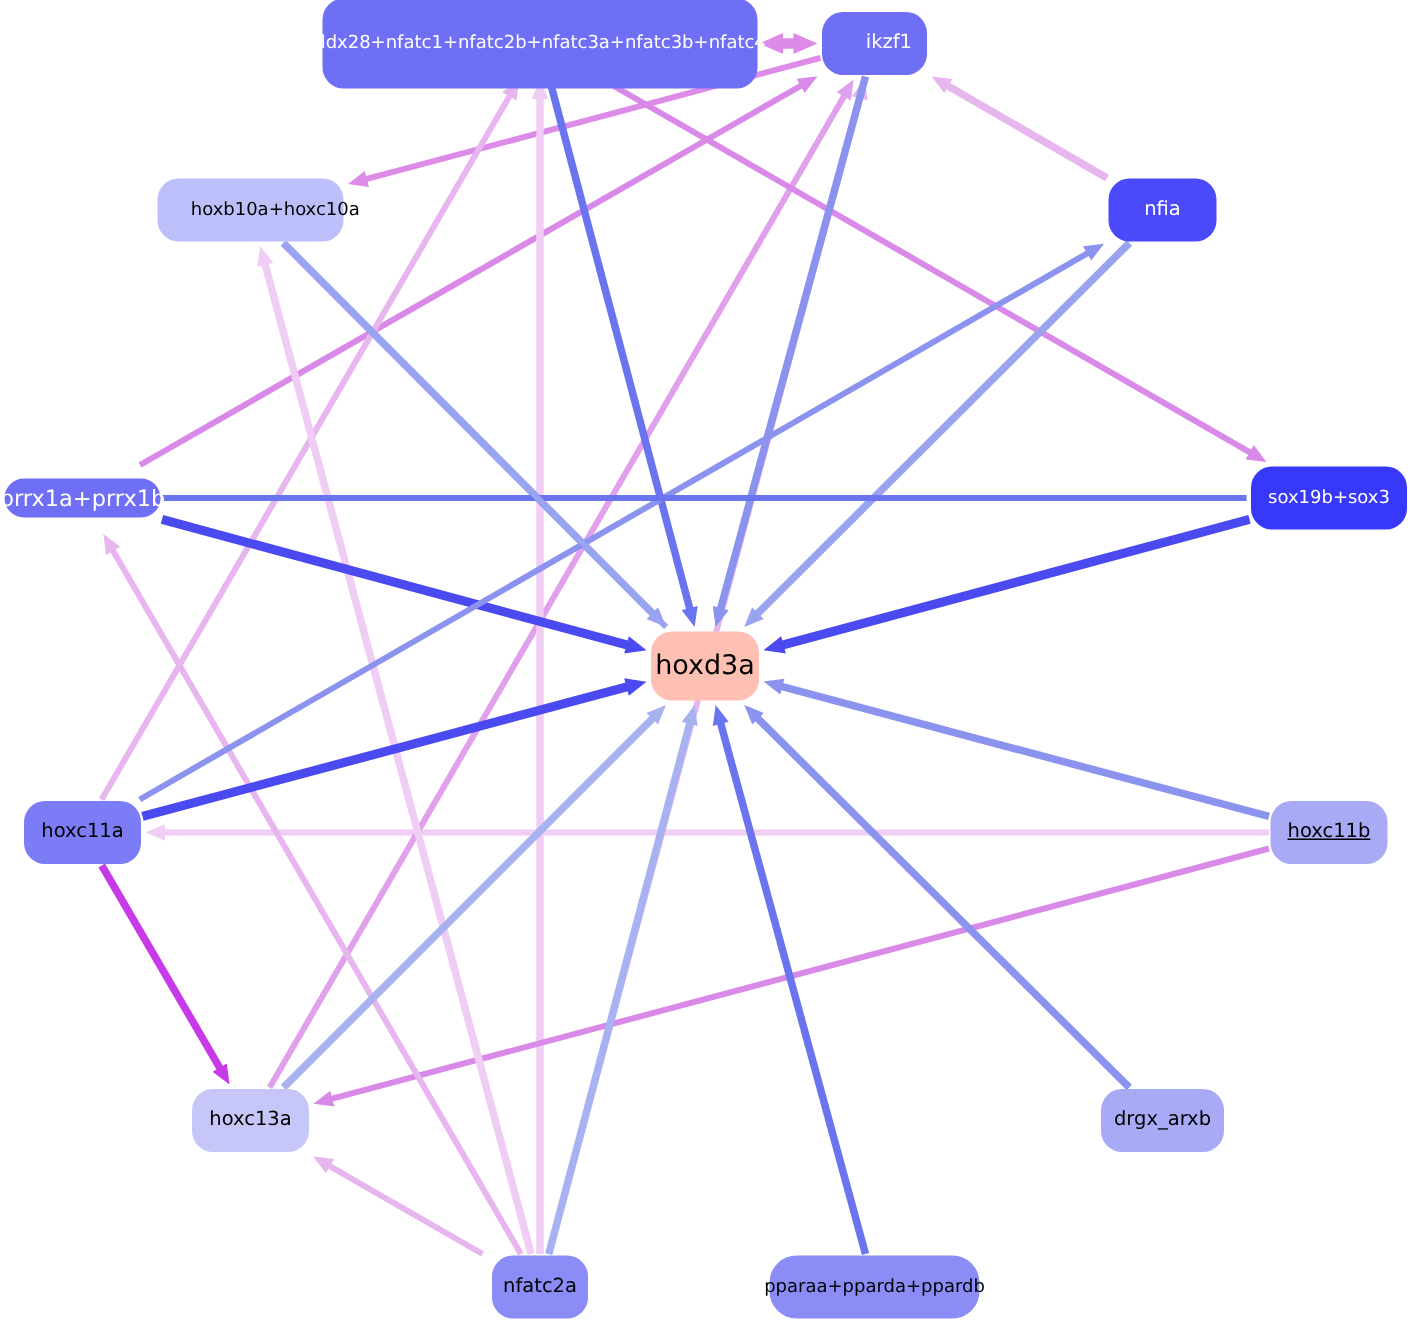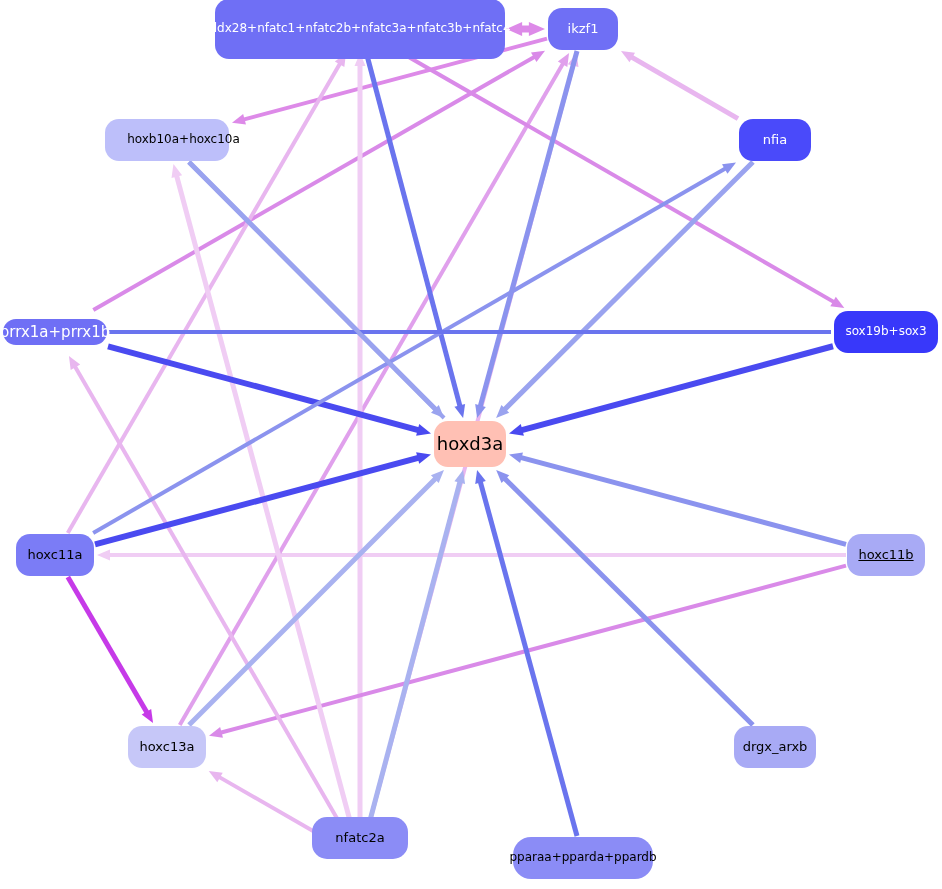--- a/index.html
+++ b/index.html
@@ -171,21 +171,21 @@
         <line x1="108" y1="332" x2="831" y2="332" stroke="#6a74ee" stroke-width="4" stroke-linecap="butt"></line>
       </g>
       <g>
         <line x1="188.92763157894737" y1="162" x2="444.0855263157895" y2="418" stroke="#9aa3ef" stroke-width="4" stroke-linecap="butt"></line>
       </g>
     </svg>
   <div id="node-layer">
       <div class="node" style="left: 360px; top: 29px; width: 290px; height: 60px; background: rgb(111, 111, 245); color: rgb(255, 255, 255); font-size: 12px;">
         <span class="node-label">ddx28+nfatc1+nfatc2b+nfatc3a+nfatc3b+nfatc4</span>
       </div>
-      <div class="node" style="left: 583px; top: 29px; width: 70px; height: 42px; background: rgb(111, 111, 245); color: rgb(255, 255, 255); font-size: 13px;">
+      <div class="node" style="left: 583px; top: 29px; width: 70px; height: 42px; background: rgb(111, 111, 245); color: rgb(255, 255, 255); font-size: 13px; justify-content: flex-end;">
         <span class="node-label">ikzf1</span>
       </div>
       <div class="node" style="left: 167px; top: 140px; width: 124px; height: 42px; background: rgb(189, 191, 250); color: rgb(0, 0, 0); font-size: 12px; padding-left: 43px;">
         <span class="node-label">hoxb10a+hoxc10a</span>
       </div>
       <div class="node" style="left: 775px; top: 140px; width: 72px; height: 42px; background: rgb(74, 74, 250); color: rgb(255, 255, 255); font-size: 13px;">
         <span class="node-label">nfia</span>
       </div>
       <div class="node" style="left: 55px; top: 332px; width: 104px; height: 26px; background: rgb(111, 111, 245); color: rgb(255, 255, 255); font-size: 15px;">
         <span class="node-label">prrx1a+prrx1b</span>
@@ -201,20 +201,20 @@
       </div>
       <div class="node" style="left: 886px; top: 555px; width: 78px; height: 42px; background: rgb(168, 170, 245); color: rgb(0, 0, 0); font-size: 13px; text-decoration: underline;">
         <span class="node-label">hoxc11b</span>
       </div>
       <div class="node" style="left: 167px; top: 747px; width: 78px; height: 42px; background: rgb(198, 199, 248); color: rgb(0, 0, 0); font-size: 13px;">
         <span class="node-label">hoxc13a</span>
       </div>
       <div class="node" style="left: 775px; top: 747px; width: 82px; height: 42px; background: rgb(168, 170, 245); color: rgb(0, 0, 0); font-size: 13px;">
         <span class="node-label">drgx_arxb</span>
       </div>
-      <div class="node" style="left: 360px; top: 838px; width: 96px; height: 42px; background: rgb(139, 140, 246); color: rgb(0, 0, 0); font-size: 13px; border-radius: 15px;">
+      <div class="node" style="left: 360px; top: 858px; width: 64px; height: 42px; background: rgb(139, 140, 246); color: rgb(0, 0, 0); font-size: 13px;">
         <span class="node-label">nfatc2a</span>
       </div>
       <div class="node" style="left: 583px; top: 858px; width: 140px; height: 42px; background: rgb(139, 140, 246); color: rgb(0, 0, 0); font-size: 12px; border-radius: 18px;">
         <span class="node-label">pparaa+pparda+ppardb</span>
       </div>
     </div>
 </div>
 
 </body></html>

